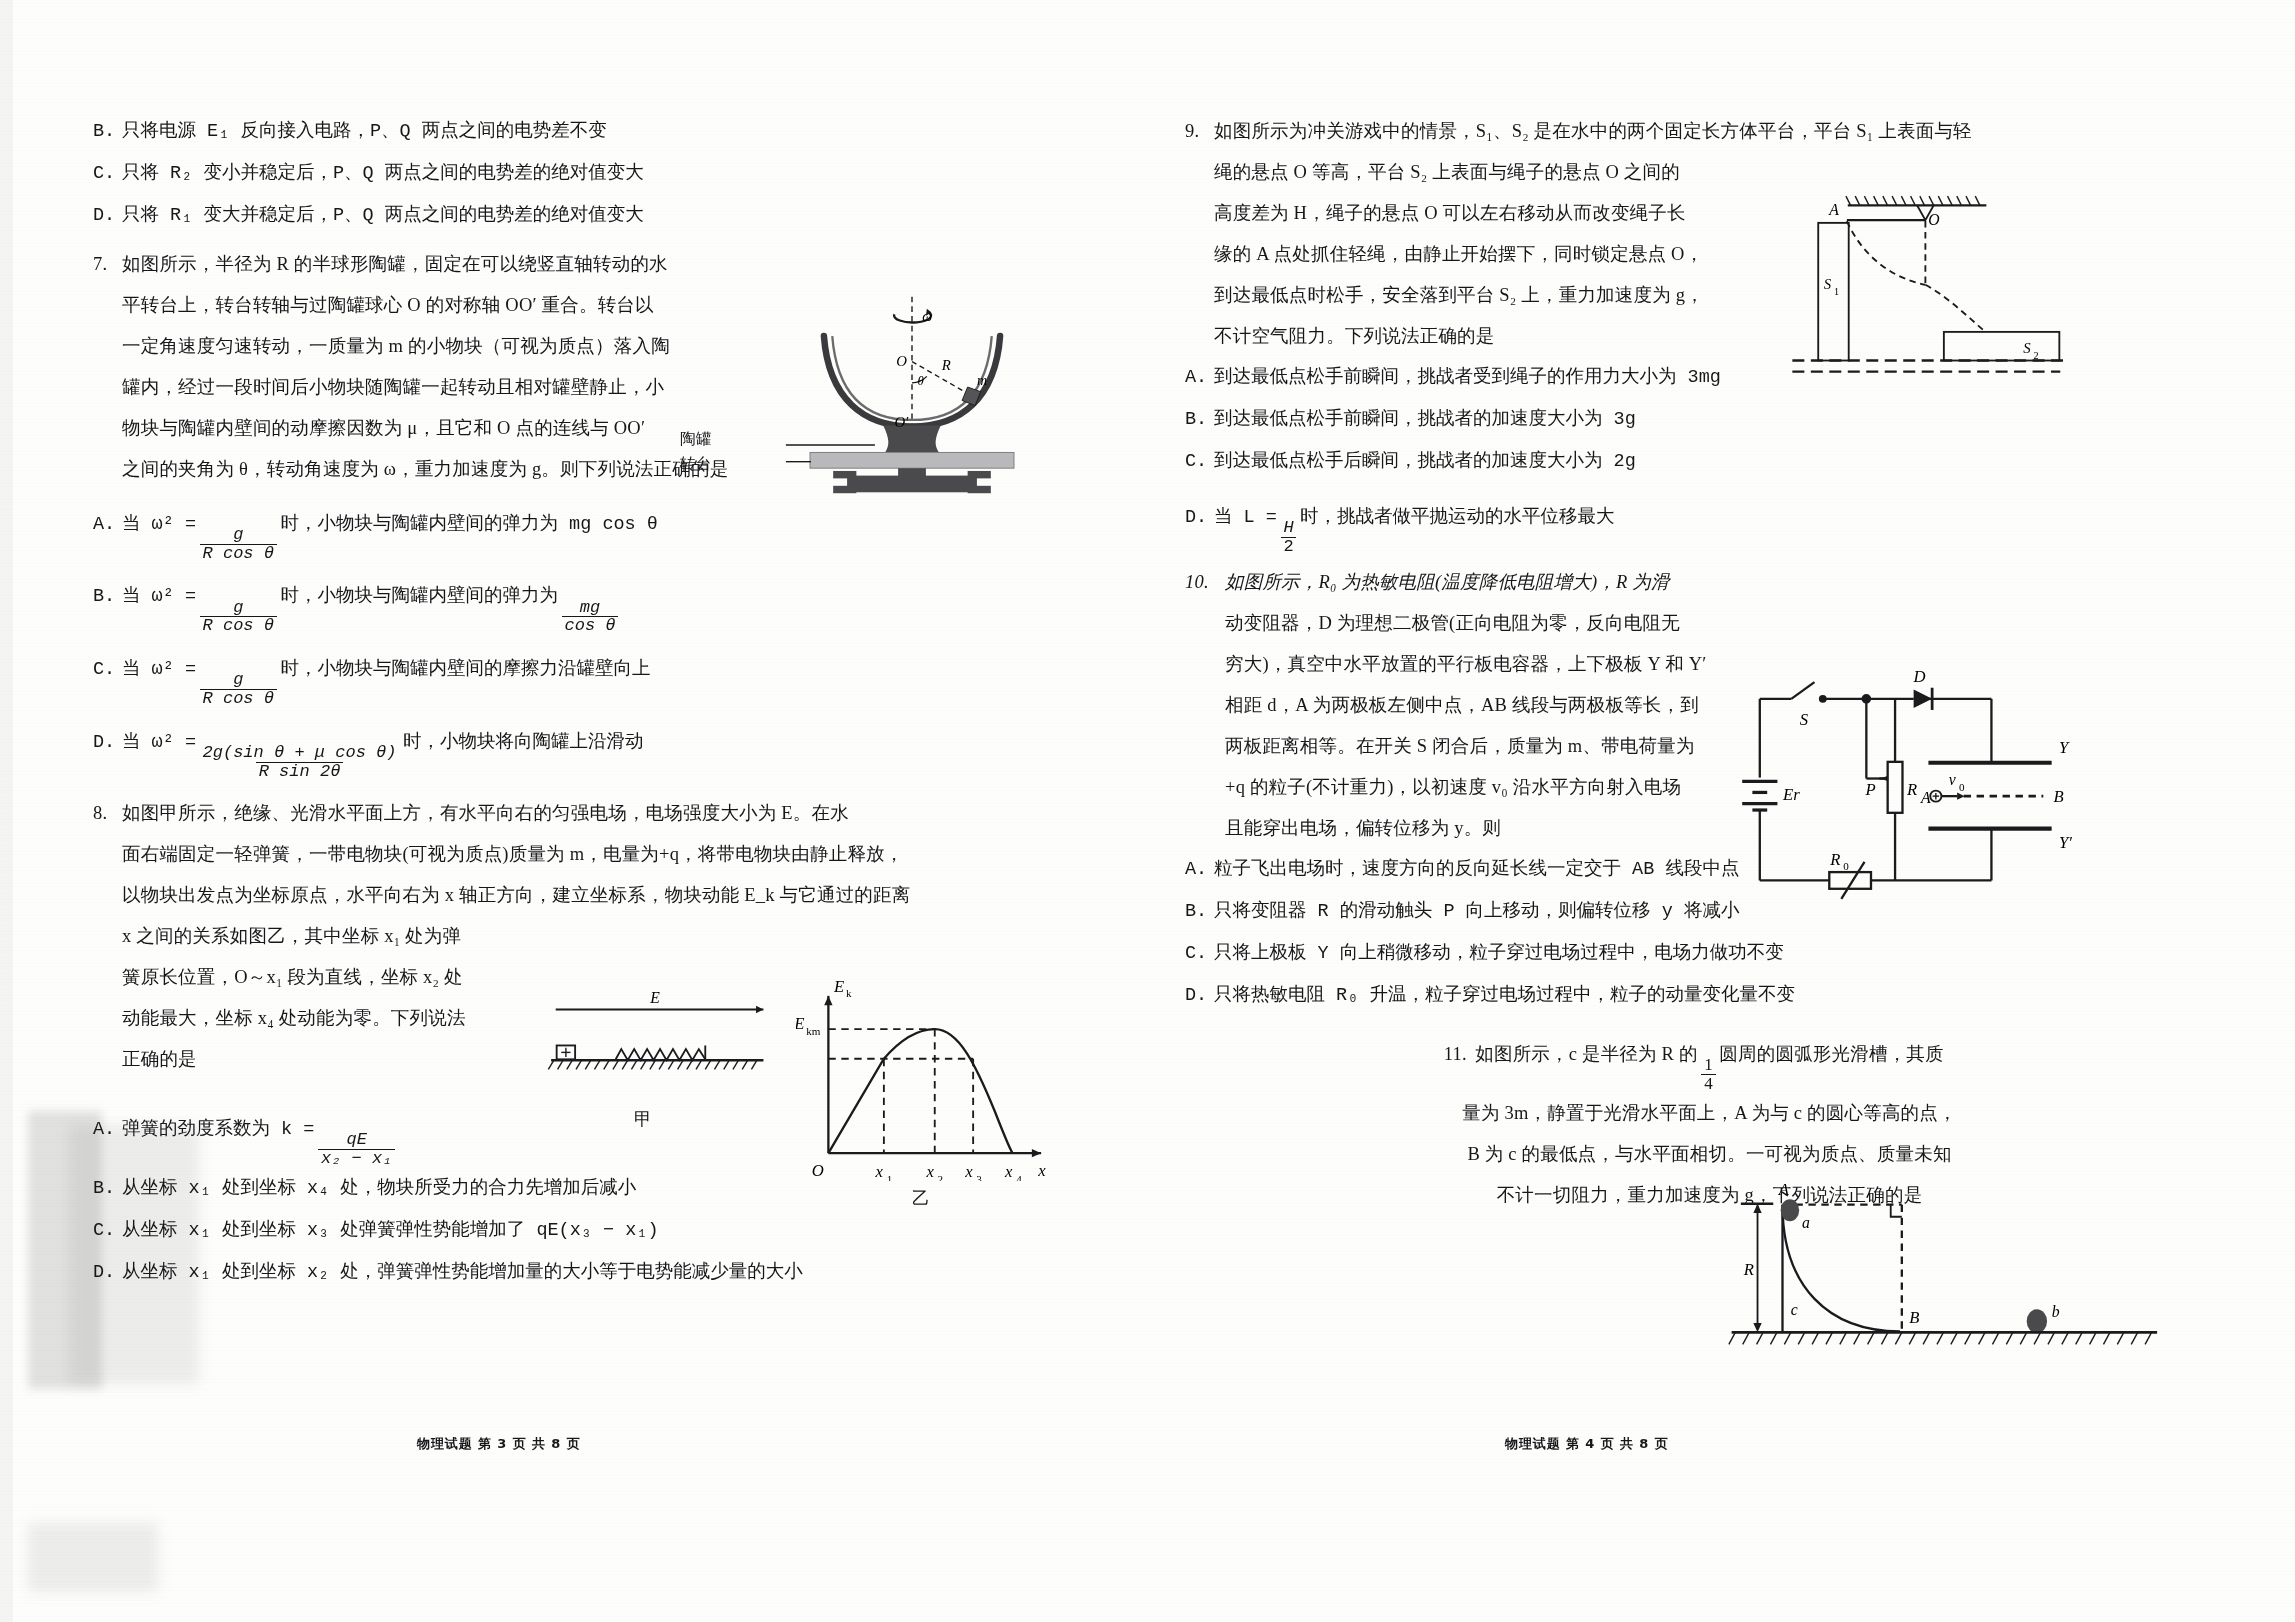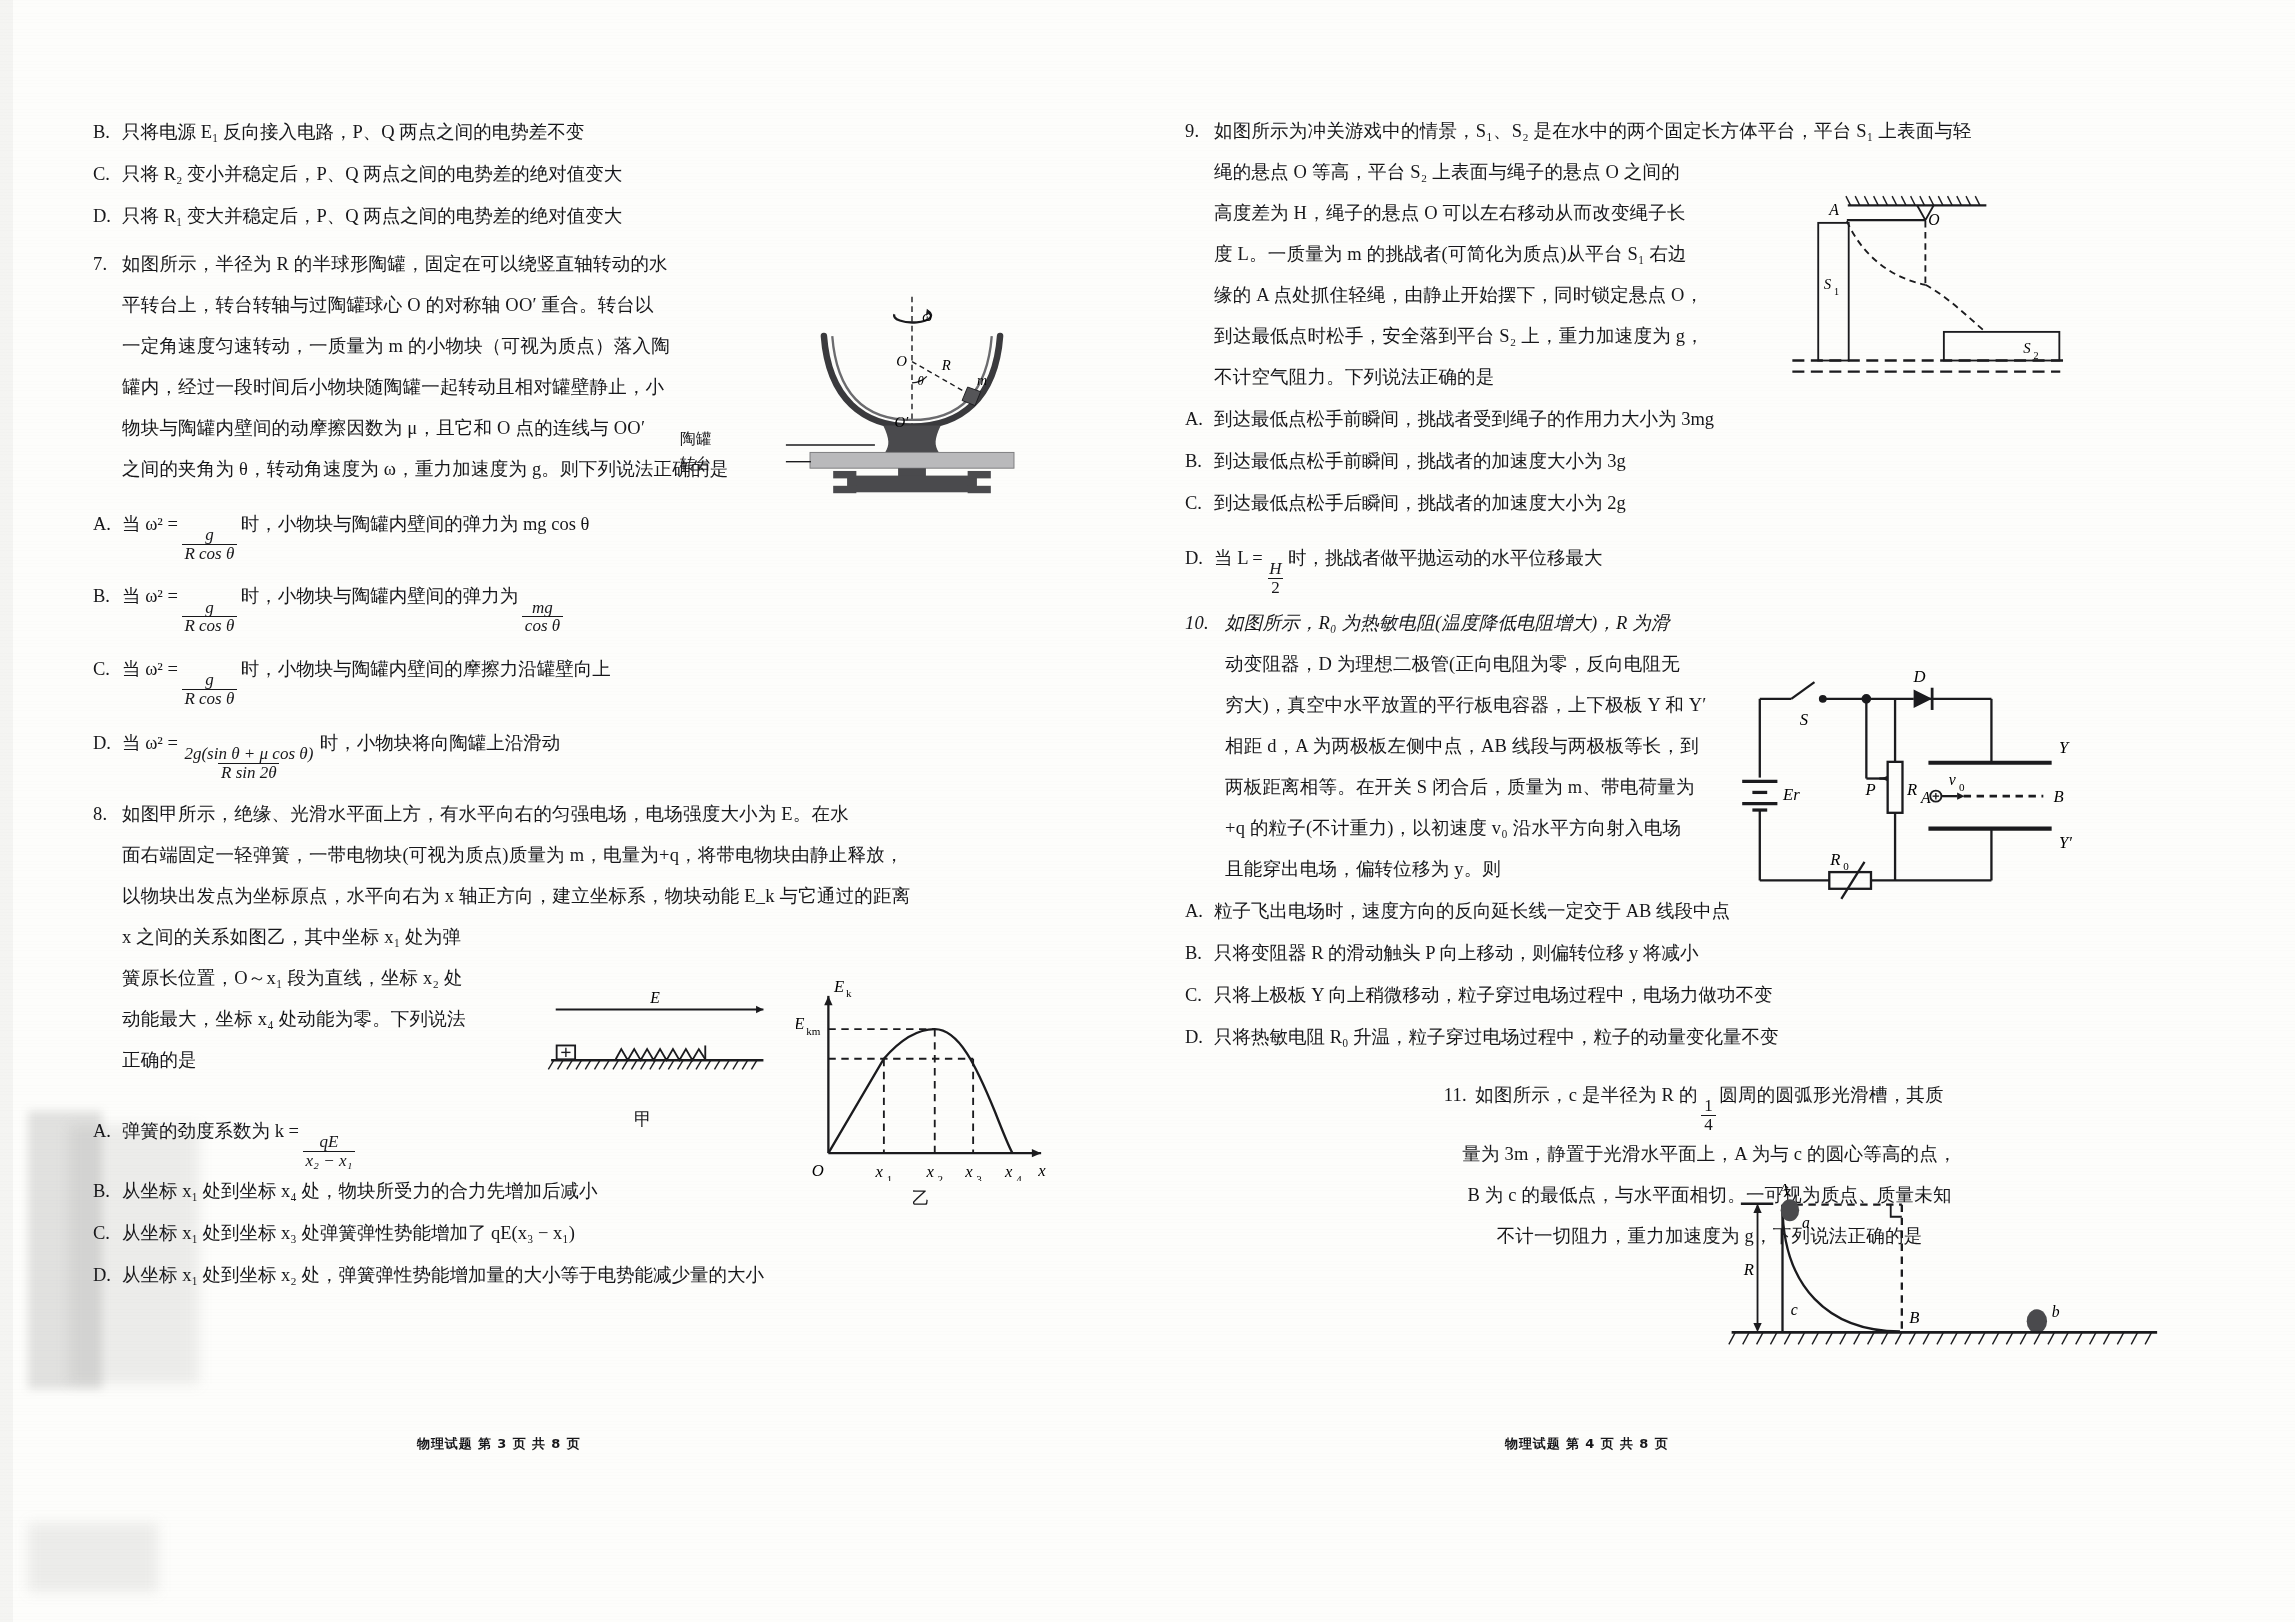--- a/index.html
+++ b/index.html
@@ -25,21 +25,21 @@
   .col{position:absolute;top:0;}
   .col-left{left:93px;width:972px;}
   .col-right{left:1185px;width:1009px;}
 
   .q{position:relative;margin-bottom:6.5px;}
   .ln{
     font-size:18.5px;line-height:41px;white-space:nowrap;
     letter-spacing:0.2px;
   }
   .indent{padding-left:29px;}
-  .optline{font-size:18.5px;line-height:42px;padding-left:29px;white-space:nowrap;}
+  .optline{font-size:18.5px;line-height:42px;padding-left:29px;white-space:nowrap;font-family:Liberation Mono, monospace;}
   .num{display:inline-block;width:29px;margin-left:-29px;}
   .opt{display:inline-block;width:29px;margin-left:-29px;}
 
   i,.it{font-style:italic;}
 
   .frac{display:inline-flex;flex-direction:column;align-items:center;
         vertical-align:-0.55em;margin:0 3.7px;line-height:1.05;}
   .frac .nu{padding:0 2.8px;font-size:.92em;}
   .frac .de{padding:0 2.8px;border-top:1.4px solid #17171a;font-size:.92em;}
 
@@ -264,21 +264,20 @@
   </div>
 
   <div class="col col-right">
 
     <div class="q" style="margin-top:111px;">
       <div class="ln indent">
         <span class="num">9.</span><span>如图所示为冲关游戏中的情景，S₁、S₂ 是在水中的两个固定长方体平台，平台 S₁ 上表面与轻</span>
       </div>
       <div class="ln indent">绳的悬点 O 等高，平台 S₂ 上表面与绳子的悬点 O 之间的</div>
       <div class="ln indent">高度差为 H，绳子的悬点 O 可以左右移动从而改变绳子长</div>
-      <div class="ln indent">度 L。一质量为 m 的挑战者(可简化为质点)从平台 S₁ 右边</div>
       <div class="ln indent">缘的 A 点处抓住轻绳，由静止开始摆下，同时锁定悬点 O，</div>
       <div class="ln indent">到达最低点时松手，安全落到平台 S₂ 上，重力加速度为 g，</div>
       <div class="ln indent">不计空气阻力。下列说法正确的是</div>
 
       <div class="optline">
         <span class="opt">A.</span><span>到达最低点松手前瞬间，挑战者受到绳子的作用力大小为 3mg</span>
       </div>
       <div class="optline">
         <span class="opt">B.</span><span>到达最低点松手前瞬间，挑战者的加速度大小为 3g</span>
       </div>

